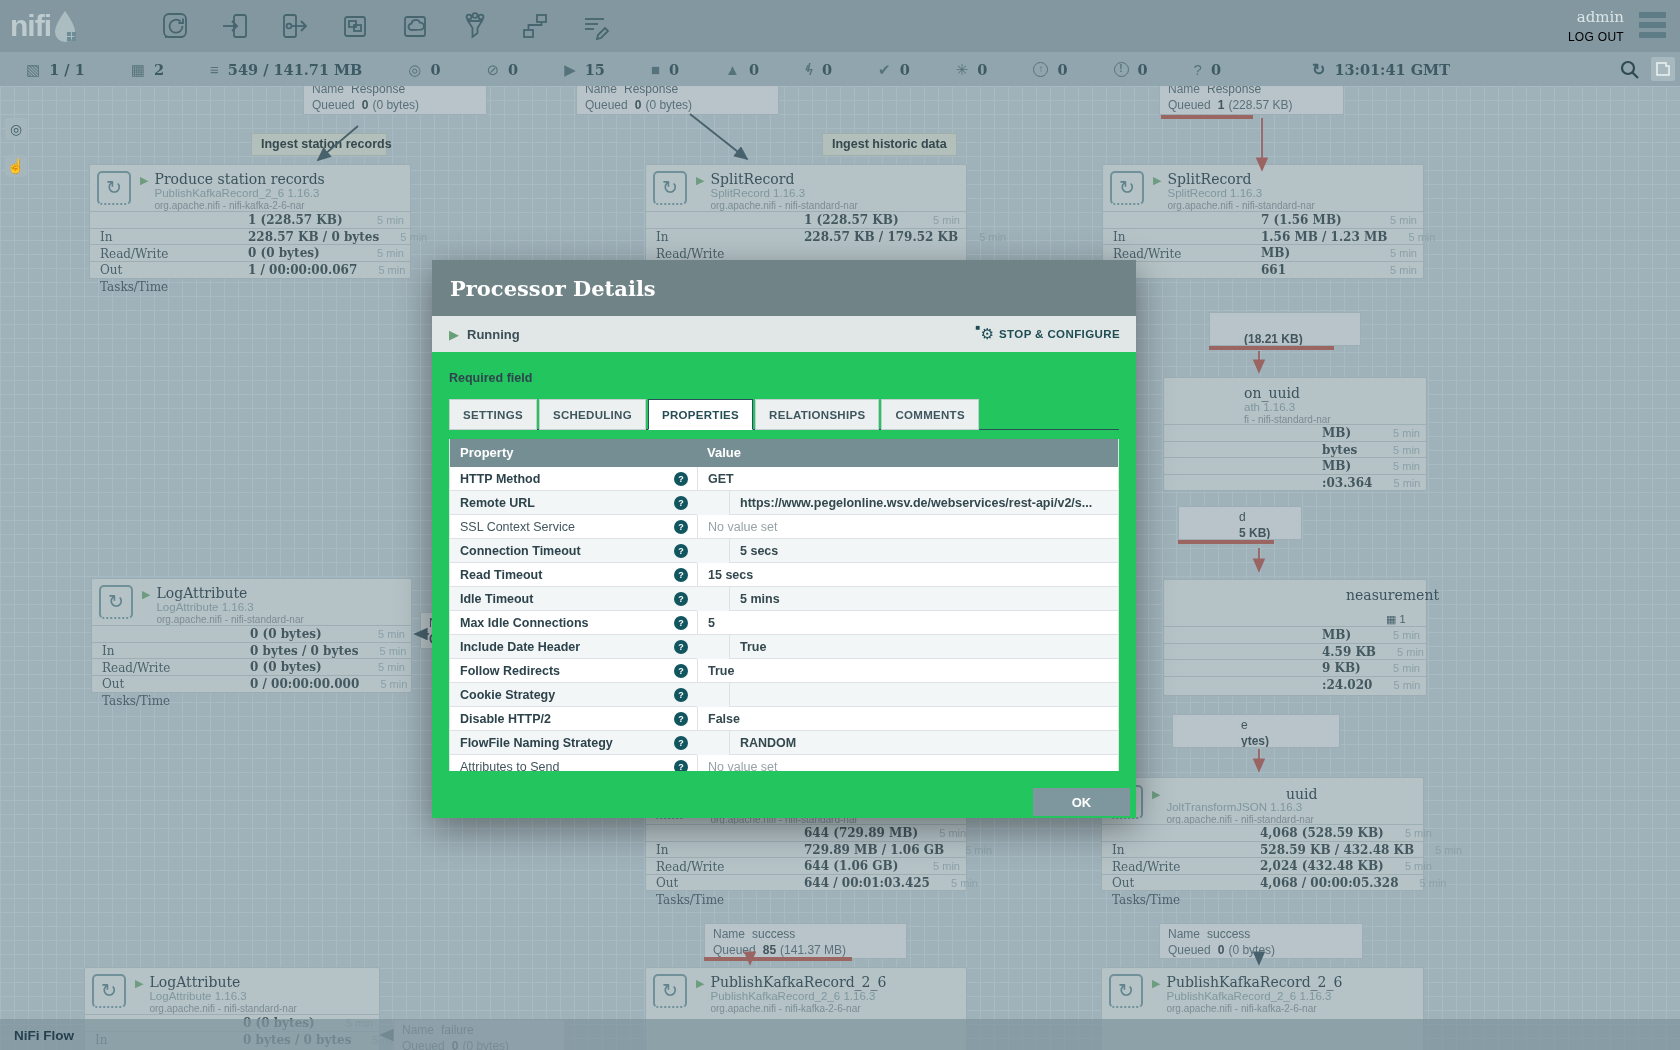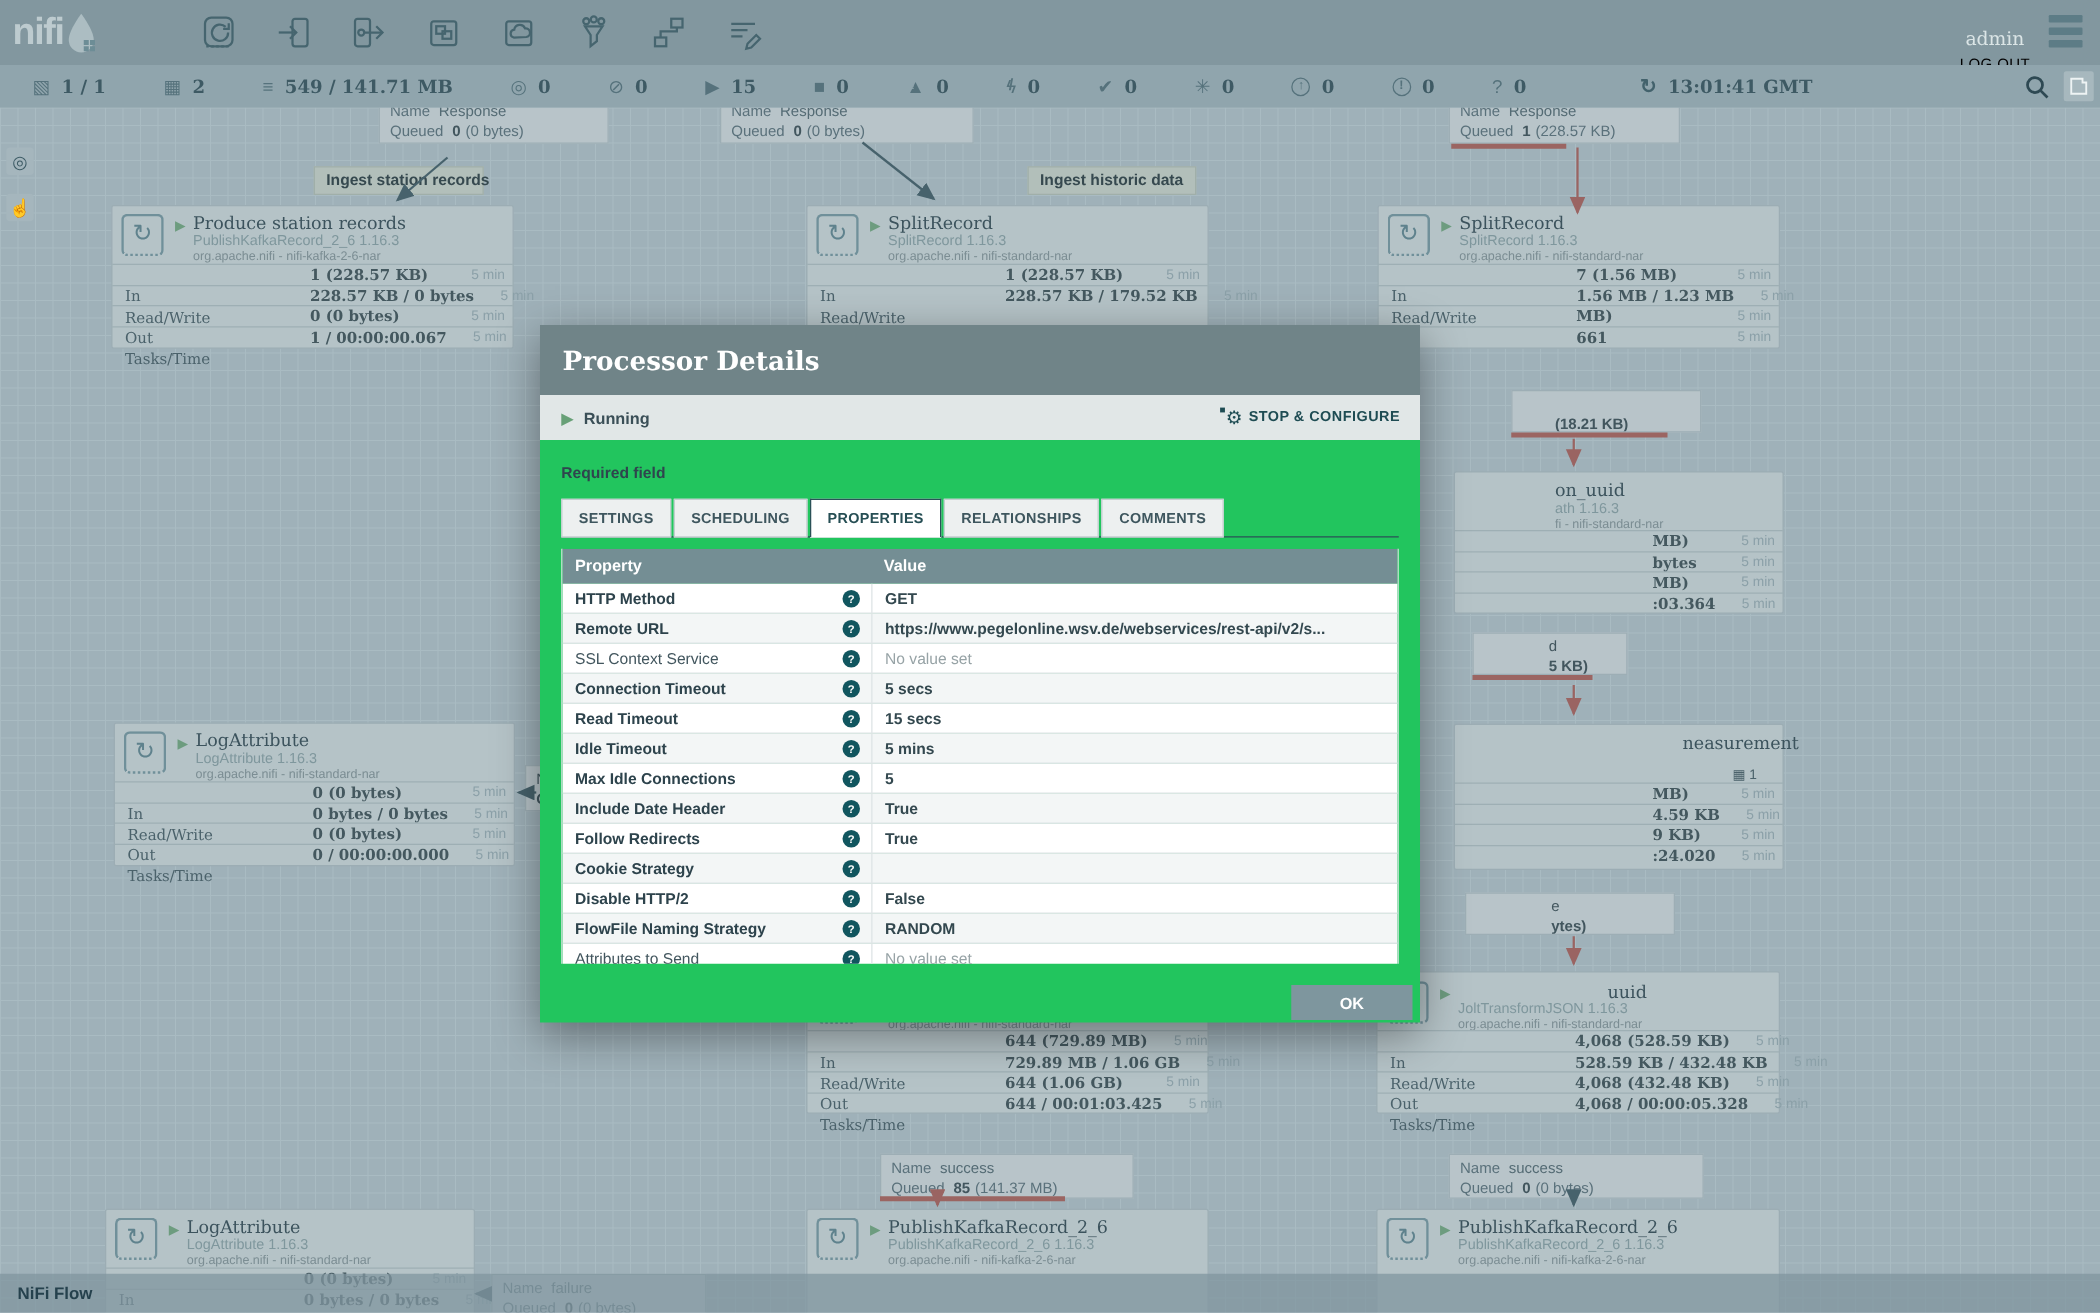--- a/index.html
+++ b/index.html
@@ -6,21 +6,21 @@
   html,body { width:1680px; height:1050px; overflow:hidden; }
   body { font-family:"Liberation Sans", sans-serif; background:#9fb1b9; position:relative; }
 
   
   #titlebar { position:absolute; left:0; top:0; width:1680px; height:52px; background:#82979f; display:flex; align-items:center; z-index:3; }
   #logo { display:flex; align-items:center; margin-left:10px; width:122px; }
   #logo .word { font-size:30px; font-weight:bold; letter-spacing:-1px; color:rgba(238,245,246,.55); }
   #toolbar-icons { display:flex; align-items:center; gap:26px; margin-left:26px; }
   .tbi { width:34px; height:34px; display:flex; align-items:center; justify-content:center; opacity:.85; cursor:pointer; }
   .tbi svg { stroke:#3c5d67; fill:none; stroke-width:1.8; }
-  #user-block { position:absolute; right:56px; top:22px; text-align:center; }
+  #user-block { position:absolute; right:56px; top:8px; text-align:right; }
   #user-name { font-family:"DejaVu Serif", serif; font-size:15px; color:#dbe5e6; }
   #logout { font-size:12px; color:#000000; margin-top:4px; cursor:pointer; letter-spacing:.3px; }
   #menu-btn { position:absolute; right:14px; top:12px; cursor:pointer; }
   #menu-btn div { width:27px; height:6px; background:#5d7c86; border-radius:1px; margin-bottom:4px; }
 
   
   #statusbar { position:absolute; left:0; top:52px; width:1680px; height:34px; background:#90a5ad; z-index:3; display:flex; align-items:center; }
   #status-items { display:flex; align-items:center; column-gap:46px; margin-left:26px; }
   .sitem { display:flex; align-items:center; gap:9px; }
   .sicon { color:#4c6a74; font-size:15px; opacity:.85; position:relative; line-height:1; }
@@ -87,21 +87,21 @@
   #stop-config .sc-label { font-size:11.5px; font-weight:bold; color:#1e4c53; letter-spacing:.4px; }
   #dlg-body { padding:0 17px; position:relative; }
   #tabbar { margin-top:12px; height:31px; border-bottom:1px solid #2a5157; display:flex; }
   .tab { height:31px; margin-bottom:-1px; padding:0 13px; line-height:30px; font-size:11.5px; font-weight:bold; color:#3e565e; background:#edf0f0; border:1px solid #c4cdd0; margin-right:2px; cursor:pointer; letter-spacing:.3px; }
   .tab.active { background:#fff; border-color:#2a5157; border-bottom-color:#fff; color:#264e54; }
   #required-note { margin-top:19px; font-size:12.5px; font-weight:bold; color:#2f454e; height:16px; }
   #ptable { margin-top:9px; height:332px; overflow:hidden; border-left:1px solid #dde3e5; border-right:1px solid #dde3e5; }
   .phead { display:grid; grid-template-columns:247px 440px 1fr; background:#748e94; height:28px; }
   .phead div { color:#fff; font-size:13px; font-weight:bold; line-height:28px; padding-left:10px; }
   .prow { display:grid; grid-template-columns:247px 440px 1fr; background:#fff; }
-  .prow.alt { background:#f3f6f6; }
+  .prow.alt { background:#f3f6f6;gap:32px; }
   .pc { height:24px; line-height:24px; border-bottom:1px solid #dde3e5; padding:0 10px; font-size:12.5px; position:relative; white-space:nowrap; overflow:hidden; }
   .pval, .pextra { border-left:1px solid #dde3e5; }
   .pname { font-weight:bold; color:#2d434c; }
   .pname.opt { font-weight:normal; color:#42565e; }
   .pval { font-weight:bold; color:#33484f; }
   .pval.unset { font-weight:normal; color:#97a3a6; }
   .q { position:absolute; right:9px; top:5px; width:14px; height:14px; background:#11565f; border-radius:50%; color:#fff; font-size:9px; font-weight:bold; line-height:14px; text-align:center; cursor:pointer; }
   #ok-btn { position:absolute; right:6px; bottom:2px; width:97px; height:28px; background:#7e969e; color:#fff; font-size:13px; font-weight:bold; border:none; cursor:pointer; }
 </style>
 </head>
@@ -444,21 +444,21 @@
           <span class="stat-v">4,068 (528.59 KB)</span>
           <span class="stat-t">5 min</span>
         </div>
         <div class="stat-row">
           <span class="stat-l">Read/Write</span>
           <span class="stat-v">528.59 KB / 432.48 KB</span>
           <span class="stat-t">5 min</span>
         </div>
         <div class="stat-row">
           <span class="stat-l">Out</span>
-          <span class="stat-v">4,068 (432.48 KB)</span>
+          <span class="stat-v">2,024 (432.48 KB)</span>
           <span class="stat-t">5 min</span>
         </div>
         <div class="stat-row">
           <span class="stat-l">Tasks/Time</span>
           <span class="stat-v">4,068 / 00:00:05.328</span>
           <span class="stat-t">5 min</span>
         </div>
       </div>
       <span class="f-name" style="left: 184px; top: 8px;">uuid</span>
     </div>

